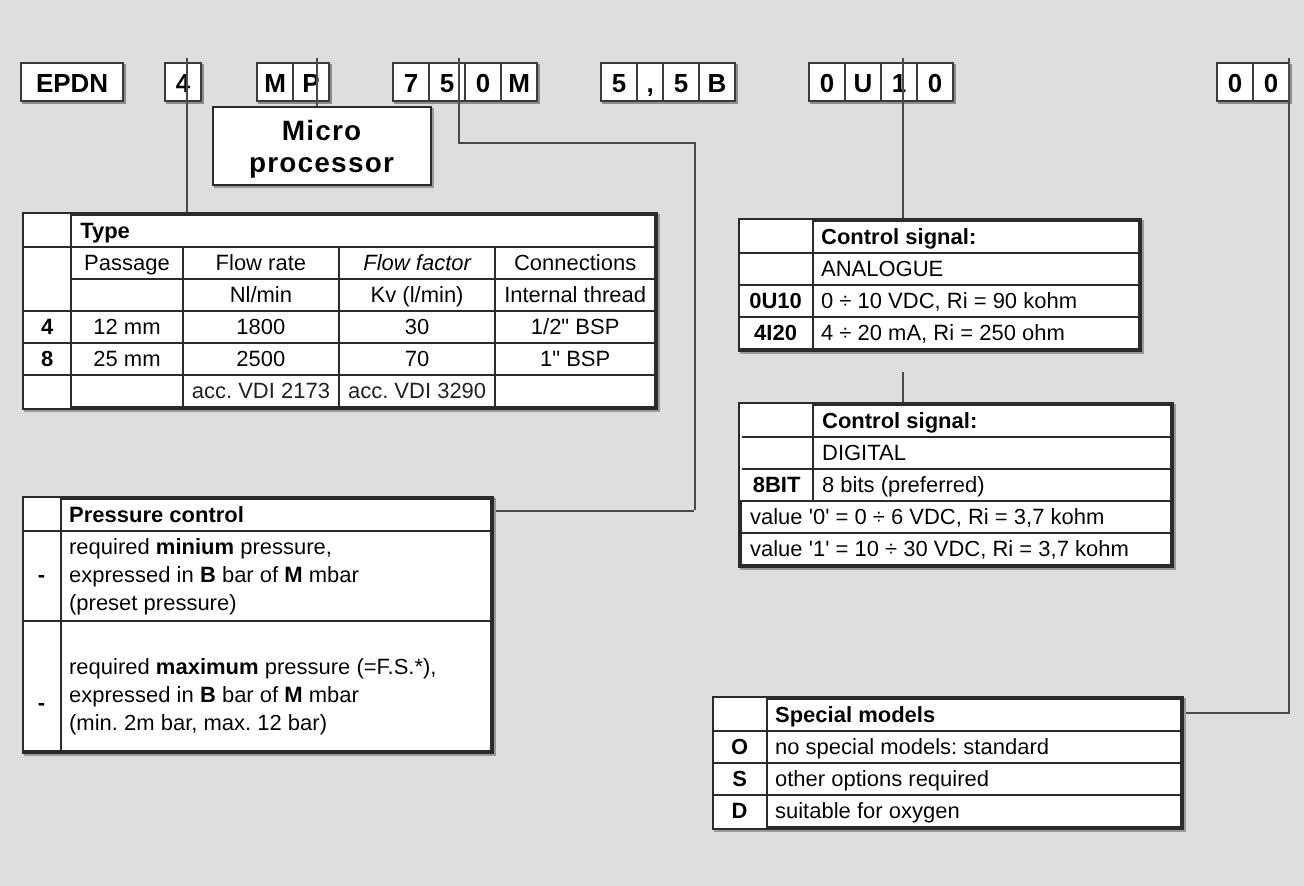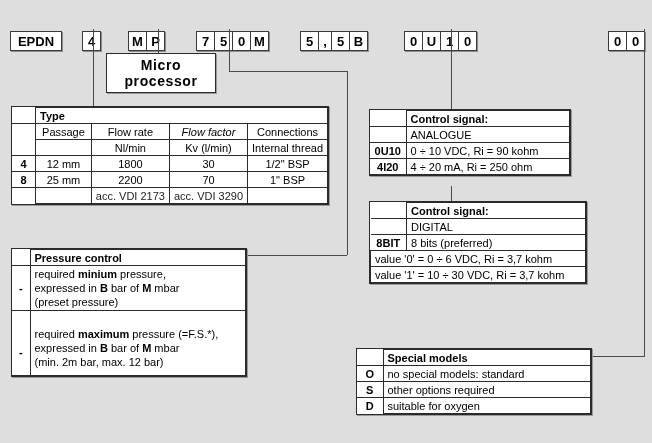--- a/index.html
+++ b/index.html
@@ -193,21 +193,21 @@
       <tr>
         <td class="center b" style="border-left:0;">4</td>
         <td class="center">12 mm</td>
         <td class="center">1800</td>
         <td class="center">30</td>
         <td class="center">1/2" BSP</td>
       </tr>
       <tr>
         <td class="center b" style="border-left:0;">8</td>
         <td class="center">25 mm</td>
-        <td class="center">2200</td>
+        <td class="center">2500</td>
         <td class="center">70</td>
         <td class="center">1" BSP</td>
       </tr>
       <tr>
         <td class="blank"></td>
         <td></td>
         <td class="center tiny">acc. VDI 2173</td>
         <td class="center tiny">acc. VDI 3290</td>
         <td></td>
       </tr>

